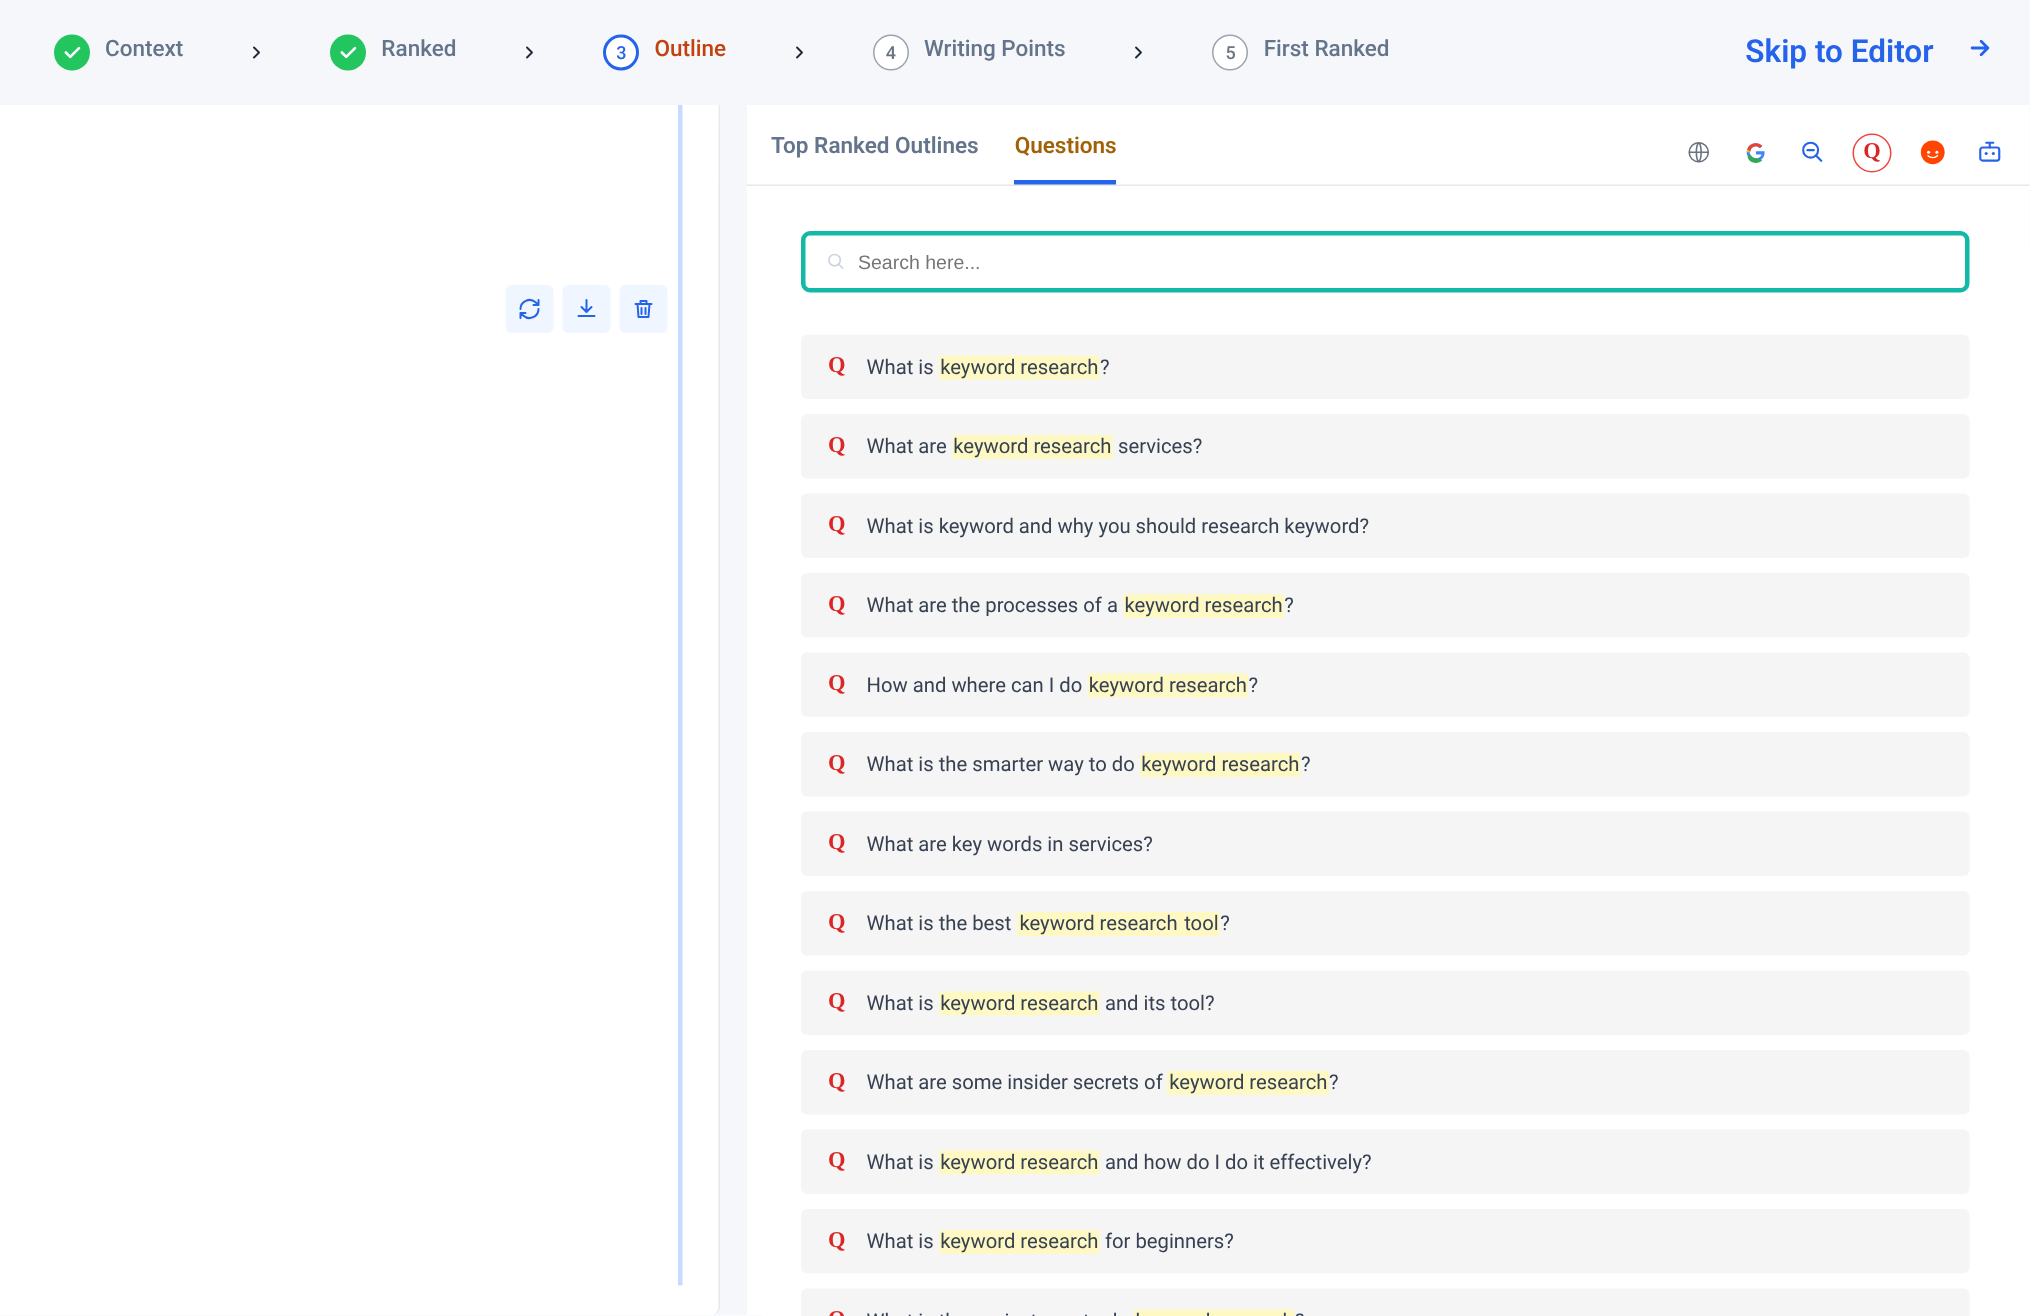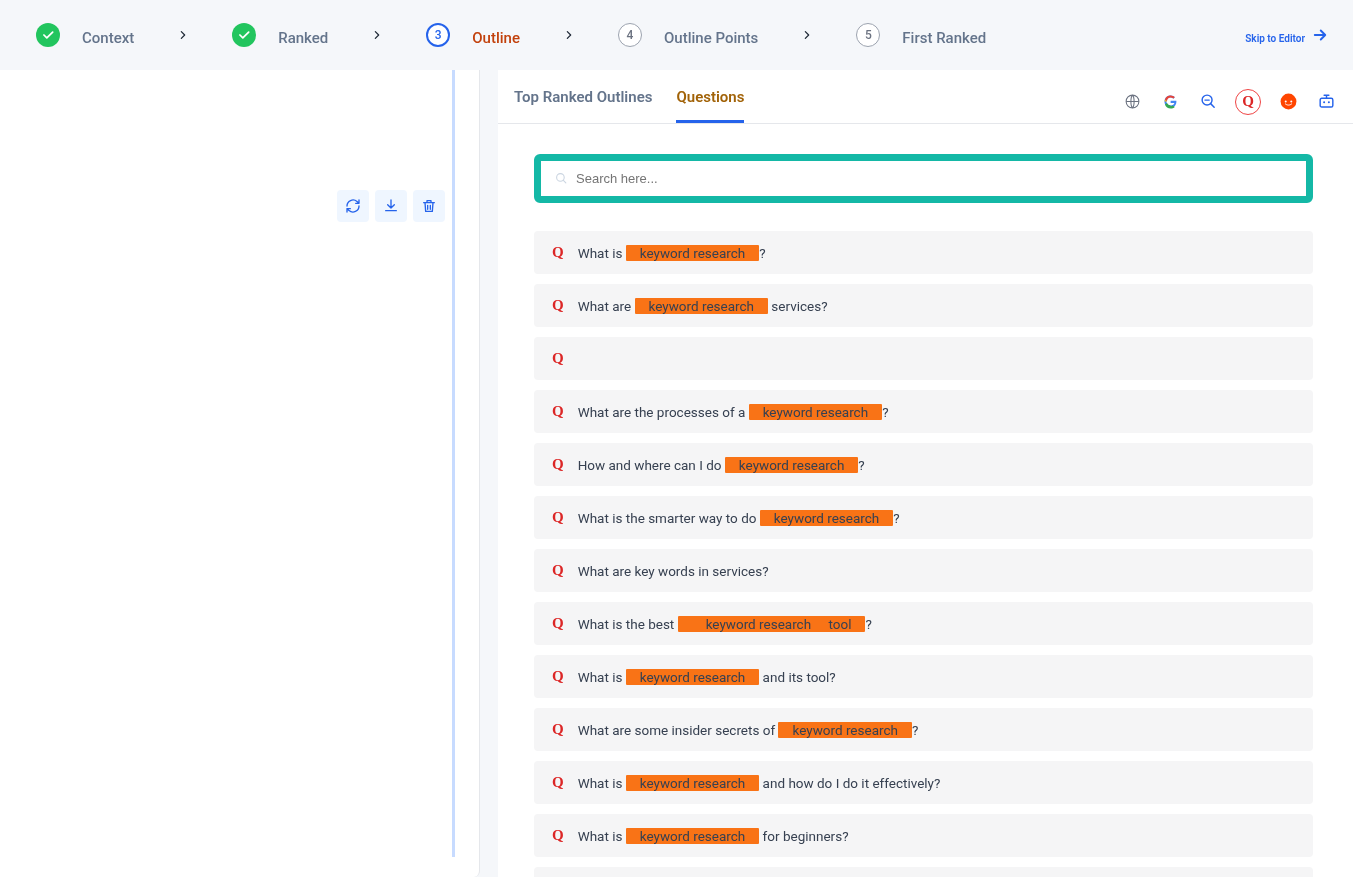--- a/index.html
+++ b/index.html
@@ -1,49 +1,49 @@
 <!DOCTYPE html>
 <html><head>
 <meta charset="utf-8">
 <style>
 *{box-sizing:border-box;margin:0;padding:0}
 body{font-family:-apple-system,BlinkMacSystemFont,"Segoe UI",Roboto,Arial,sans-serif;background:#f5f7fa;color:#374151;width:1353px;height:877px;overflow:hidden}
 .stepper{height:70px;background:#f5f7fa;display:flex;align-items:center;padding:0 24px;justify-content:space-between}
 .steps{display:flex;align-items:center;gap:0}
-.step{display:flex;align-items:flex-end;gap:22px;padding:0 12px}
+.step{display:flex;align-items:flex-start;gap:10px;padding:0 12px}
 .step-circle{width:24px;height:24px;border-radius:50%;display:flex;align-items:center;justify-content:center;font-size:12px;font-weight:500}
 .step-done{background:#22c55e;color:#fff}
 .step-active{border:2px solid #2563eb;color:#2563eb;background:#fff}
 .step-pending{border:1px solid #9ca3af;color:#6b7280;background:#fff}
 .step-label{font-size:15px;color:#64748b;font-weight:500}
 .step-active-label{color:#c2410c}
 .chev{color:#374151;font-size:14px;padding:0 32px}
-.skip{color:#2563eb;font-size:10px;font-weight:600;display:flex;align-items:flex-end;gap:6px;cursor:pointer}
+.skip{color:#2563eb;font-size:21px;font-weight:600;display:flex;align-items:flex-start;gap:22px;cursor:pointer}
 .main{display:flex;height:807px}
 .left-pane{width:480px;background:#fff;margin:0;border-right:1px solid #e5e7eb;position:relative;border-bottom-right-radius:6px}
 .left-inner{position:absolute;top:0;left:0;right:0;bottom:20px;border-right:3px solid #c7dbff;margin-right:24px}
 .left-actions{position:absolute;top:120px;right:34px;display:flex;gap:6px}
 .icon-btn{width:32px;height:32px;background:#eff6ff;border-radius:4px;display:flex;align-items:center;justify-content:center;cursor:pointer;color:#2563eb}
 .right-pane{flex:1;background:#fff;padding:0;overflow:hidden;display:flex;flex-direction:column;margin-left:18px}
 .tabs{display:flex;align-items:center;justify-content:space-between;padding:18px 16px 0 16px;border-bottom:1px solid #e5e7eb}
 .tab-list{display:flex;gap:24px}
 .tab{font-size:15px;font-weight:600;color:#64748b;padding:0 0 14px 0;cursor:pointer;border-bottom:3px solid transparent}
 .tab.active{color:#a16207;border-bottom-color:#2563eb}
 .tab-icons{display:flex;gap:16px;align-items:center;padding-bottom:8px}
 .tab-icons .ti{width:22px;height:22px;display:flex;align-items:center;justify-content:center;cursor:pointer;border-radius:50%}
 .ti.active{border:1.5px solid #ef4444;width:26px;height:26px}
 .content{padding:30px 40px 20px 36px;overflow-y:auto;flex:1}
 .content::-webkit-scrollbar{width:6px}
 .content::-webkit-scrollbar-thumb{background:#3b82f6;border-radius:3px}
 .content::-webkit-scrollbar-track{background:transparent}
-.search-box{width:100%;border:7px solid #14b8a6;border-radius:6px;padding:10px 14px;font-size:13px;color:#9ca3af;margin-bottom:28px;display:flex;align-items:center;gap:8px}
+.search-box{width:100%;border:3px solid #14b8a6;border-radius:6px;padding:10px 14px;font-size:13px;color:#9ca3af;margin-bottom:28px;display:flex;align-items:center;gap:8px}
 .search-box input{border:none;outline:none;flex:1;font-size:13px;background:transparent}
 .q-row{background:#f5f5f6;border-radius:4px;padding:13px 18px;margin-bottom:10px;display:flex;align-items:center;gap:14px;cursor:pointer;font-size:13.5px;color:#374151}
 .q-icon{color:#dc2626;font-weight:700;font-size:15px;font-family:Georgia,serif}
-.hl{background:#f97316;padding:0 14px;border-radius:1px}
+.hl{background:#fef9c3;padding:0 1px;border-radius:1px}
 svg{display:block}
 </style>
 </head>
 <body>
 
 <div class="stepper">
   <div class="steps">
     <div class="step">
       <div class="step-circle step-done">
         <svg width="14" height="14" viewBox="0 0 24 24" fill="none">
@@ -74,21 +74,21 @@
       <div class="step-circle step-active">3</div>
       <span class="step-label step-active-label">Outline</span>
     </div>
     <span class="chev">
         <svg width="10" height="10" viewBox="0 0 24 24">
           <path d="M8 4l8 8-8 8" stroke="#1f2937" stroke-width="3" fill="none" stroke-linecap="round" stroke-linejoin="round"></path>
         </svg>
       </span>
     <div class="step">
       <div class="step-circle step-pending">4</div>
-      <span class="step-label">Outline Points</span>
+      <span class="step-label">Writing Points</span>
     </div>
     <span class="chev">
         <svg width="10" height="10" viewBox="0 0 24 24">
           <path d="M8 4l8 8-8 8" stroke="#1f2937" stroke-width="3" fill="none" stroke-linecap="round" stroke-linejoin="round"></path>
         </svg>
       </span>
     <div class="step">
       <div class="step-circle step-pending">5</div>
       <span class="step-label">First Ranked</span>
     </div>
@@ -185,20 +185,21 @@
           <div class="q-row">
             <span class="q-icon">Q</span>
             <span>What is <span class="hl">keyword research</span>?</span>
           </div>
           <div class="q-row">
             <span class="q-icon">Q</span>
             <span>What are <span class="hl">keyword research</span> services?</span>
           </div>
           <div class="q-row">
             <span class="q-icon">Q</span>
+            <span>What is keyword and why you should research keyword?</span>
           </div>
           <div class="q-row">
             <span class="q-icon">Q</span>
             <span>What are the processes of a <span class="hl">keyword research</span>?</span>
           </div>
           <div class="q-row">
             <span class="q-icon">Q</span>
             <span>How and where can I do <span class="hl">keyword research</span>?</span>
           </div>
           <div class="q-row">

